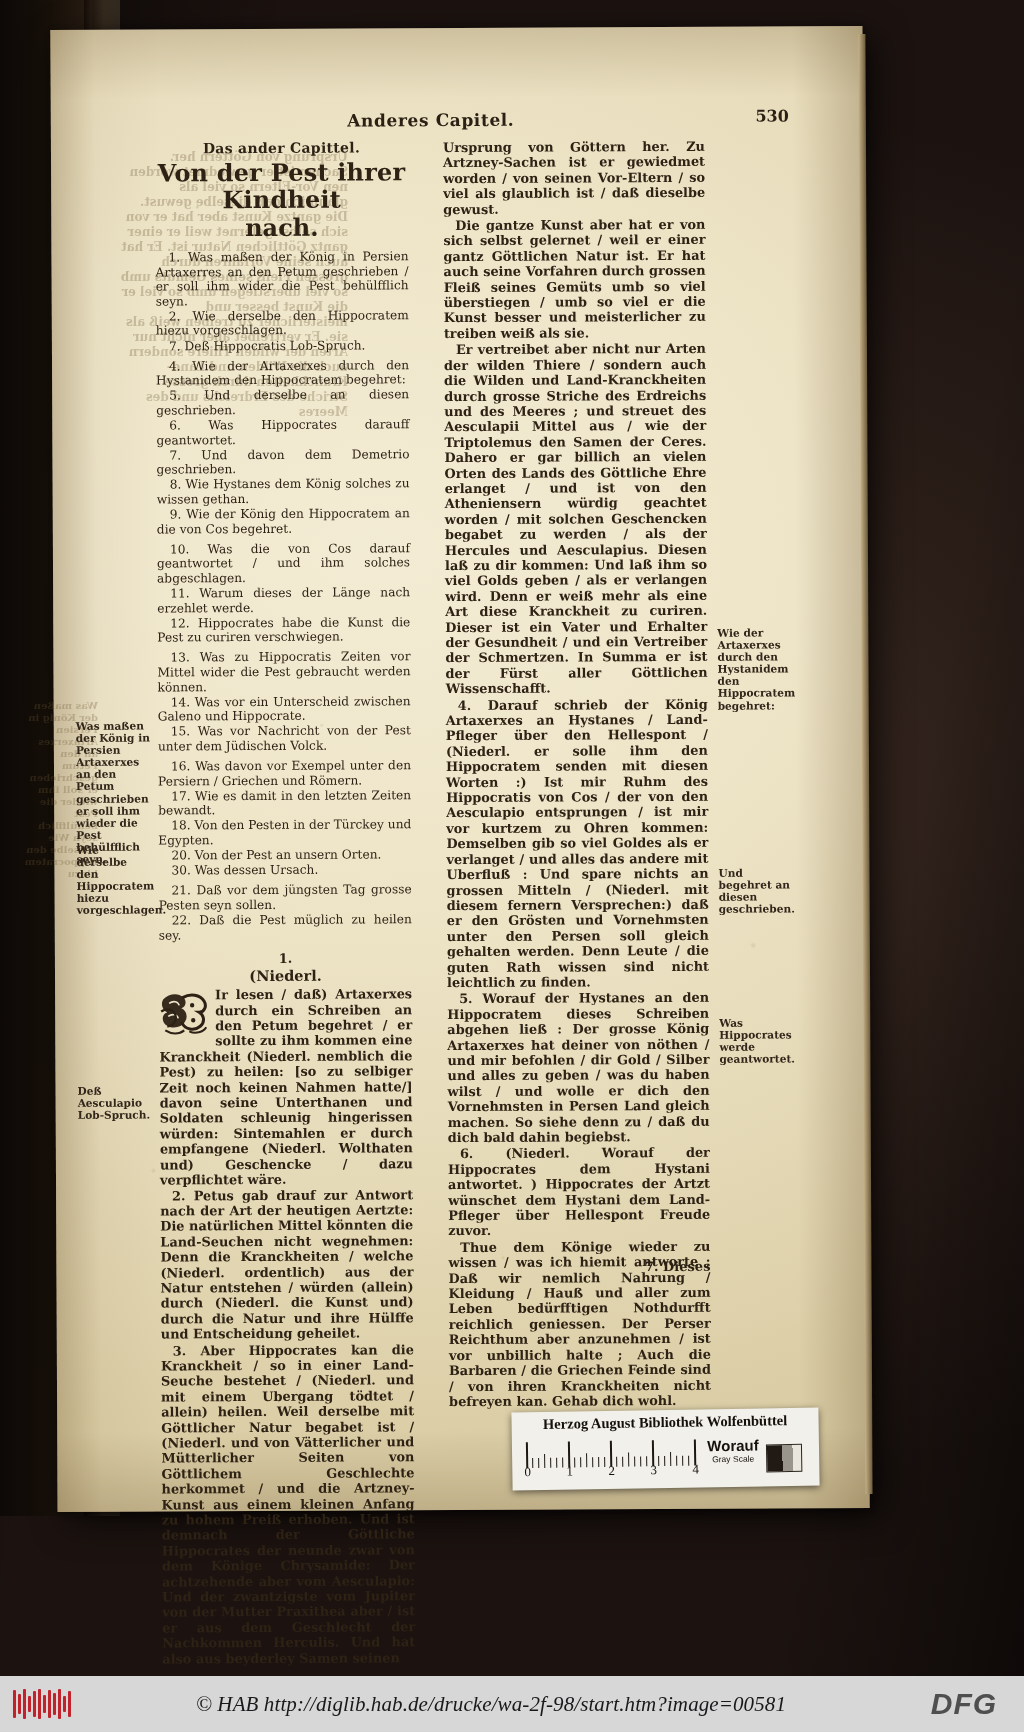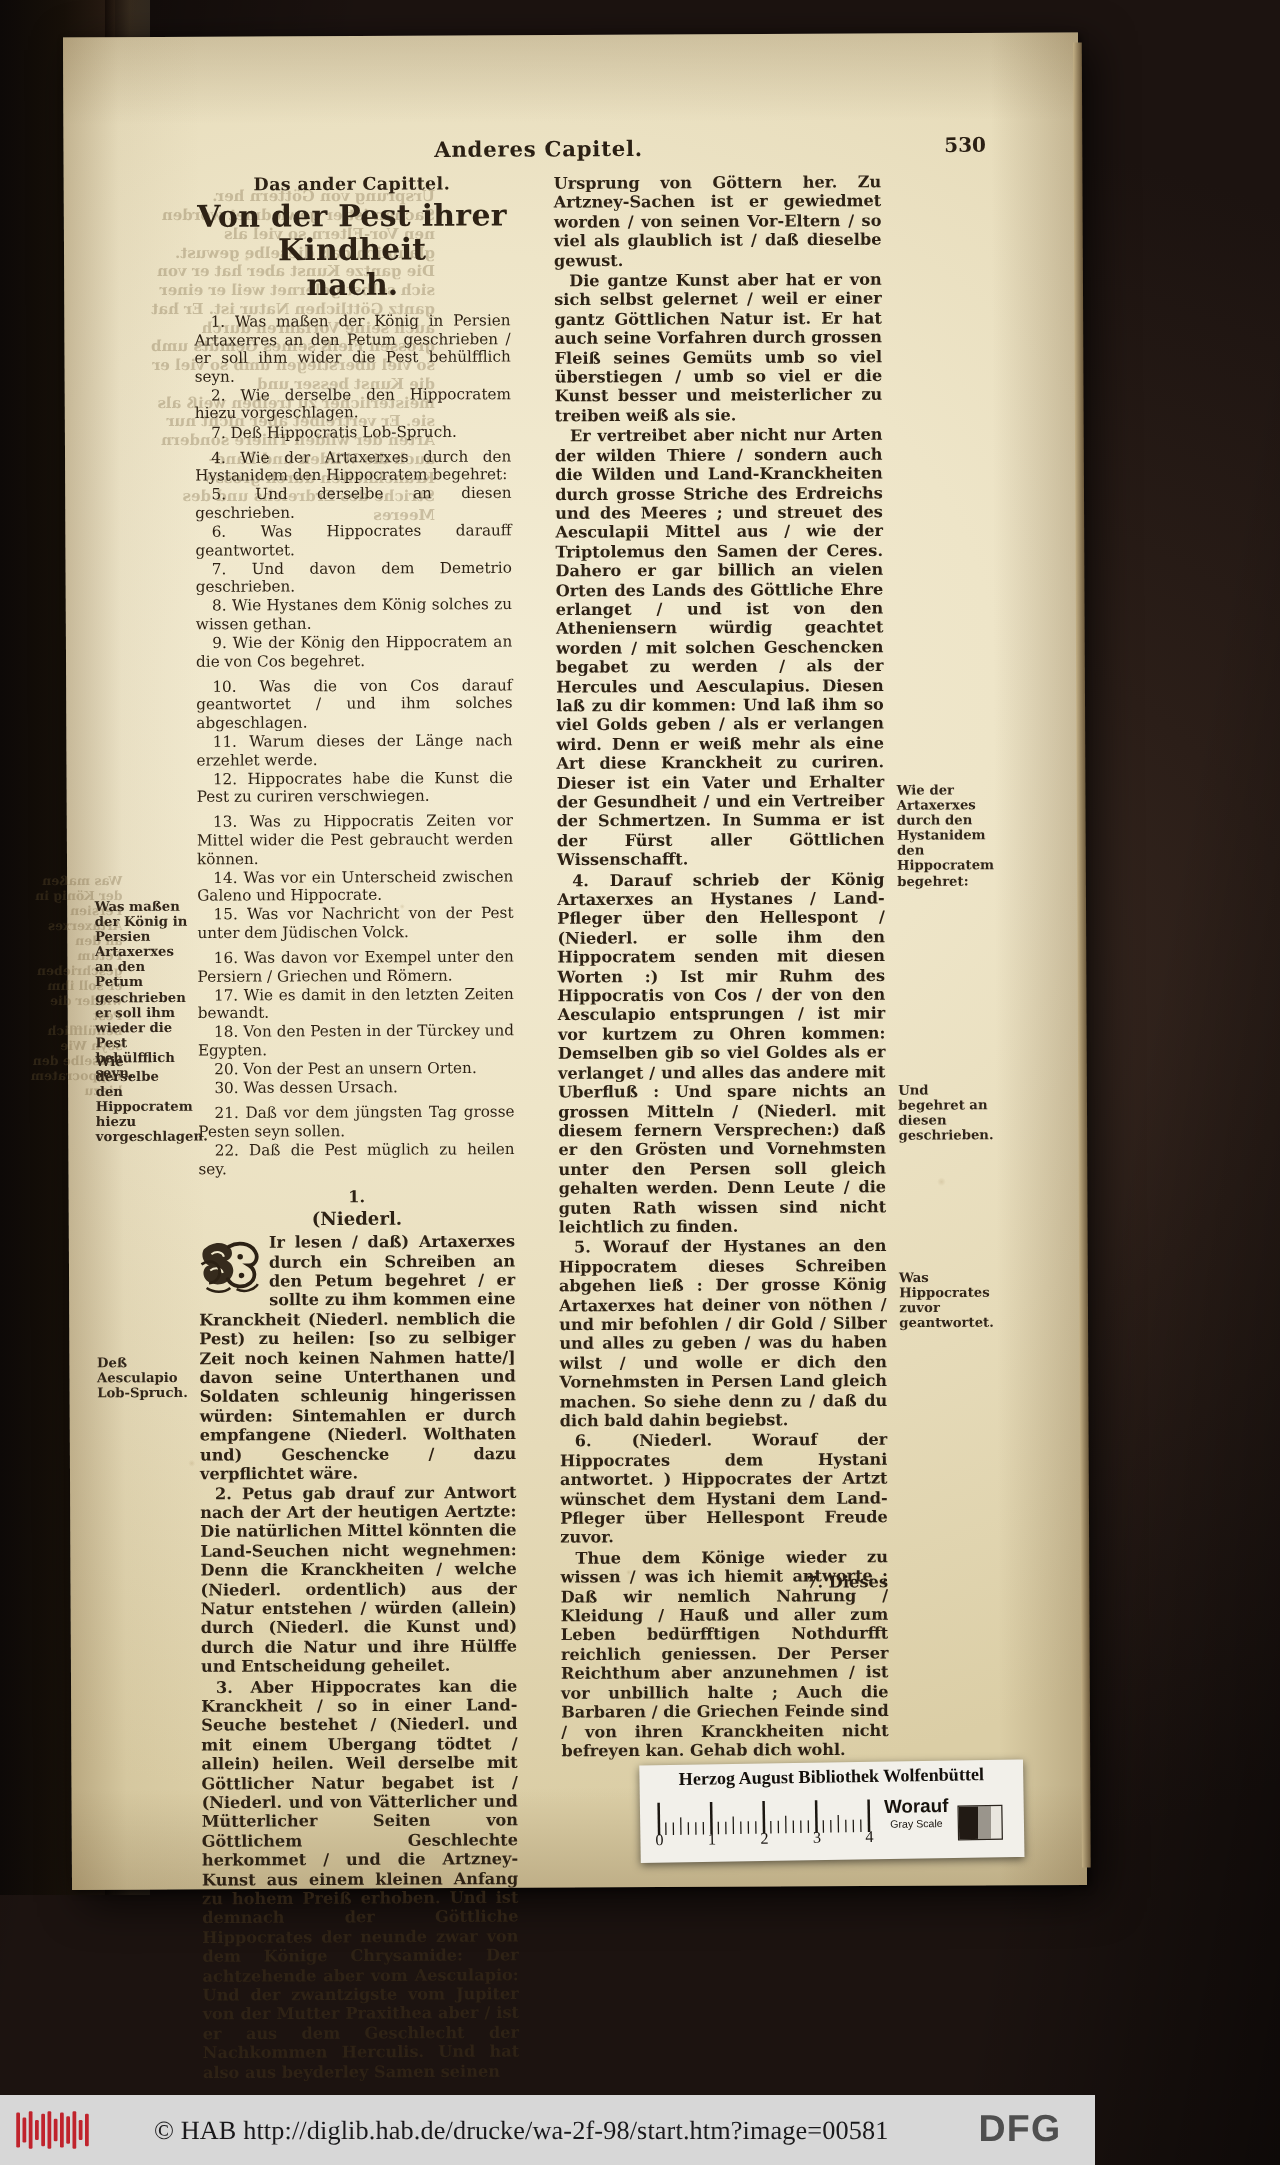--- a/index.html
+++ b/index.html
@@ -193,23 +193,23 @@
     font-family:"Liberation Sans", sans-serif;font-size:8.5px;color:#17120d;
   }
   .cc-patch{
     position:absolute;left:254px;top:36px;width:34px;height:26px;
     border:1px solid #2a241d;
     background:linear-gradient(90deg,#211a14 0 45%, #9a958c 45% 75%, #e9e6de 75% 100%);
   }
 
   
   .footbar{
-    position:absolute;left:0;bottom:0;width:876px;height:56px;
+    position:absolute;left:0;bottom:0;width:1024px;height:56px;
     background:#d7d7d7;
-    display:flex;align-items:center;
+    display:flex;align-items:center;font-style:italic;
   }
   .foot-bars{
     width:72px;height:34px;margin-left:6px;
     display:flex;align-items:center;justify-content:center;gap:2px;
   }
   .foot-bars i{ display:block;width:3px;background:#c0232c;border-radius:1px; }
   .foot-url{
     flex:1;text-align:center;
     font-family:"Liberation Serif", serif;
     font-size:21px;color:#19181a;letter-spacing:.1px;
@@ -316,21 +316,21 @@
     </div>
 
     <div class="catchword fr">7. Dieses</div>
 
     <div class="marg marg-l fr" style="top:690px;">Was maßen der König in Persien Artaxerxes an den Petum geschrieben er soll ihm wieder die Pest behülfflich seyn.</div>
     <div class="marg marg-l fr" style="top:814px;">Wie derselbe den Hippocratem hiezu vorgeschlagen.</div>
     <div class="marg marg-l fr" style="top:1055px;">Deß Aesculapio Lob-Spruch.</div>
 
     <div class="marg marg-r fr" style="top:600px;">Wie der Artaxerxes durch den Hystanidem den Hippocratem begehret:</div>
     <div class="marg marg-r fr" style="top:840px;">Und begehret an diesen geschrieben.</div>
-    <div class="marg marg-r fr" style="top:990px;">Was Hippocrates zuvor geantwortet.</div>
+    <div class="marg marg-r fr" style="top:990px;">Was Hippocrates werde geantwortet.</div>
   </div>
 
   <div class="colorcard">
     <div class="cc-title">Herzog August Bibliothek Wolfenbüttel</div>
     <div class="cc-ruler">
       <span class="tick" style="left:0px;height:26px;width:1.5px;"></span>
       <span class="tick" style="left:6px;height:10px;"></span>
       <span class="tick" style="left:12px;height:10px;"></span>
       <span class="tick" style="left:18px;height:14px;"></span>
       <span class="tick" style="left:24px;height:10px;"></span>

